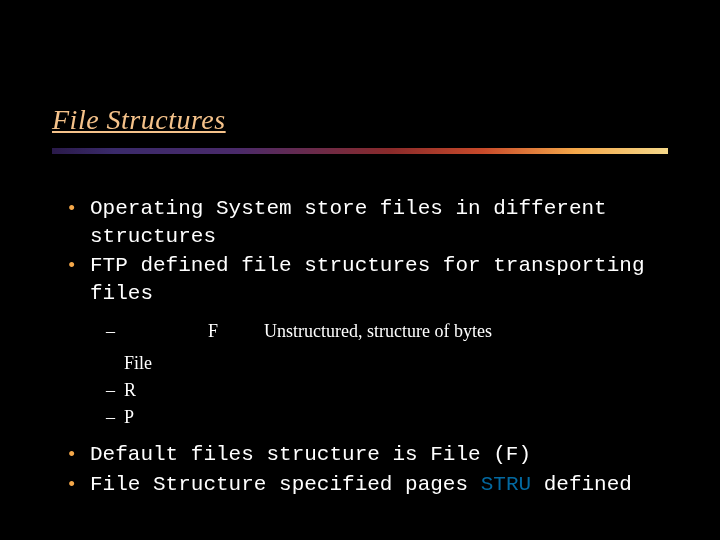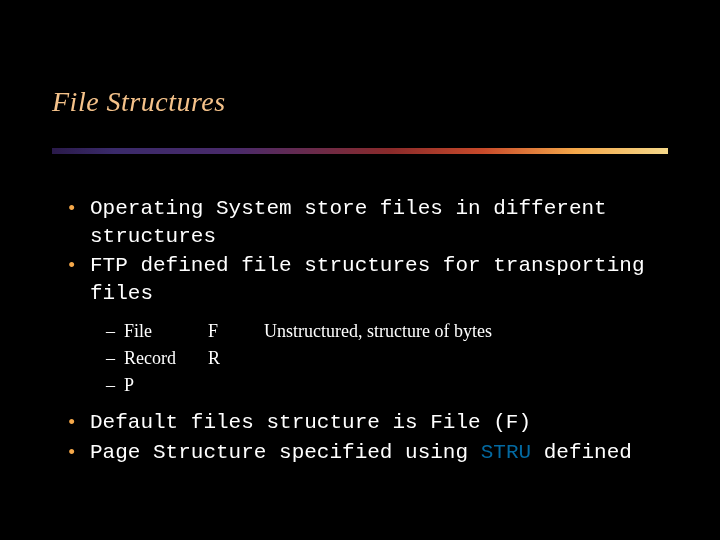--- a/index.html
+++ b/index.html
@@ -13,26 +13,27 @@
   }
   .slide {
     position: relative;
     width: 720px;
     height: 540px;
     background: #000;
     color: #fff;
   }
   .title {
     position: absolute;
-    top: 86px;
+    top: 104px;
     left: 52px;
     font-style: italic;
     font-size: 28px;
     color: #f5c28a;
     letter-spacing: 0.5px;
+    text-decoration: underline;
   }
   .underline {
     position: absolute;
     top: 148px;
     left: 52px;
     width: 616px;
     height: 6px;
     background: linear-gradient(to right,
       #2a1a4a 0%,
       #3a2a6a 10%,
@@ -74,20 +75,21 @@
     margin-left: 38px;
     line-height: 1.5;
   }
   .subrow .dash {
     width: 18px;
     flex-shrink: 0;
   }
   .subrow .name {
     width: 84px;
     flex-shrink: 0;
+    margin-top: 32px;
   }
   .subrow .code {
     width: 56px;
     flex-shrink: 0;
   }
   .subrow .desc {
     flex: 1;
   }
   .cmd {
     color: #0369a1;
@@ -115,33 +117,32 @@
 
     <div class="sub">
       <div class="subrow">
         <span class="dash">–</span>
         <span class="name">File</span>
         <span class="code">F</span>
         <span class="desc">Unstructured, structure of bytes</span>
       </div>
       <div class="subrow">
         <span class="dash">–</span>
-        <span class="name">Record</span>
         <span class="code">R</span>
       </div>
       <div class="subrow">
         <span class="dash">–</span>
         <span class="code">P</span>
       </div>
     </div>
 
     <div class="b1">
       <span class="dot">•</span>
       <span class="txt">Default files structure is File (F)</span>
     </div>
 
     <div class="b1">
       <span class="dot">•</span>
-      <span class="txt"><span>Page Structure specified using </span><span class="cmd">STRU</span><span> defined</span></span>
+      <span class="txt"><span>File Structure specified pages </span><span class="cmd">STRU</span><span> defined</span></span>
     </div>
 
   </div>
 </div>
 
 </body></html>

